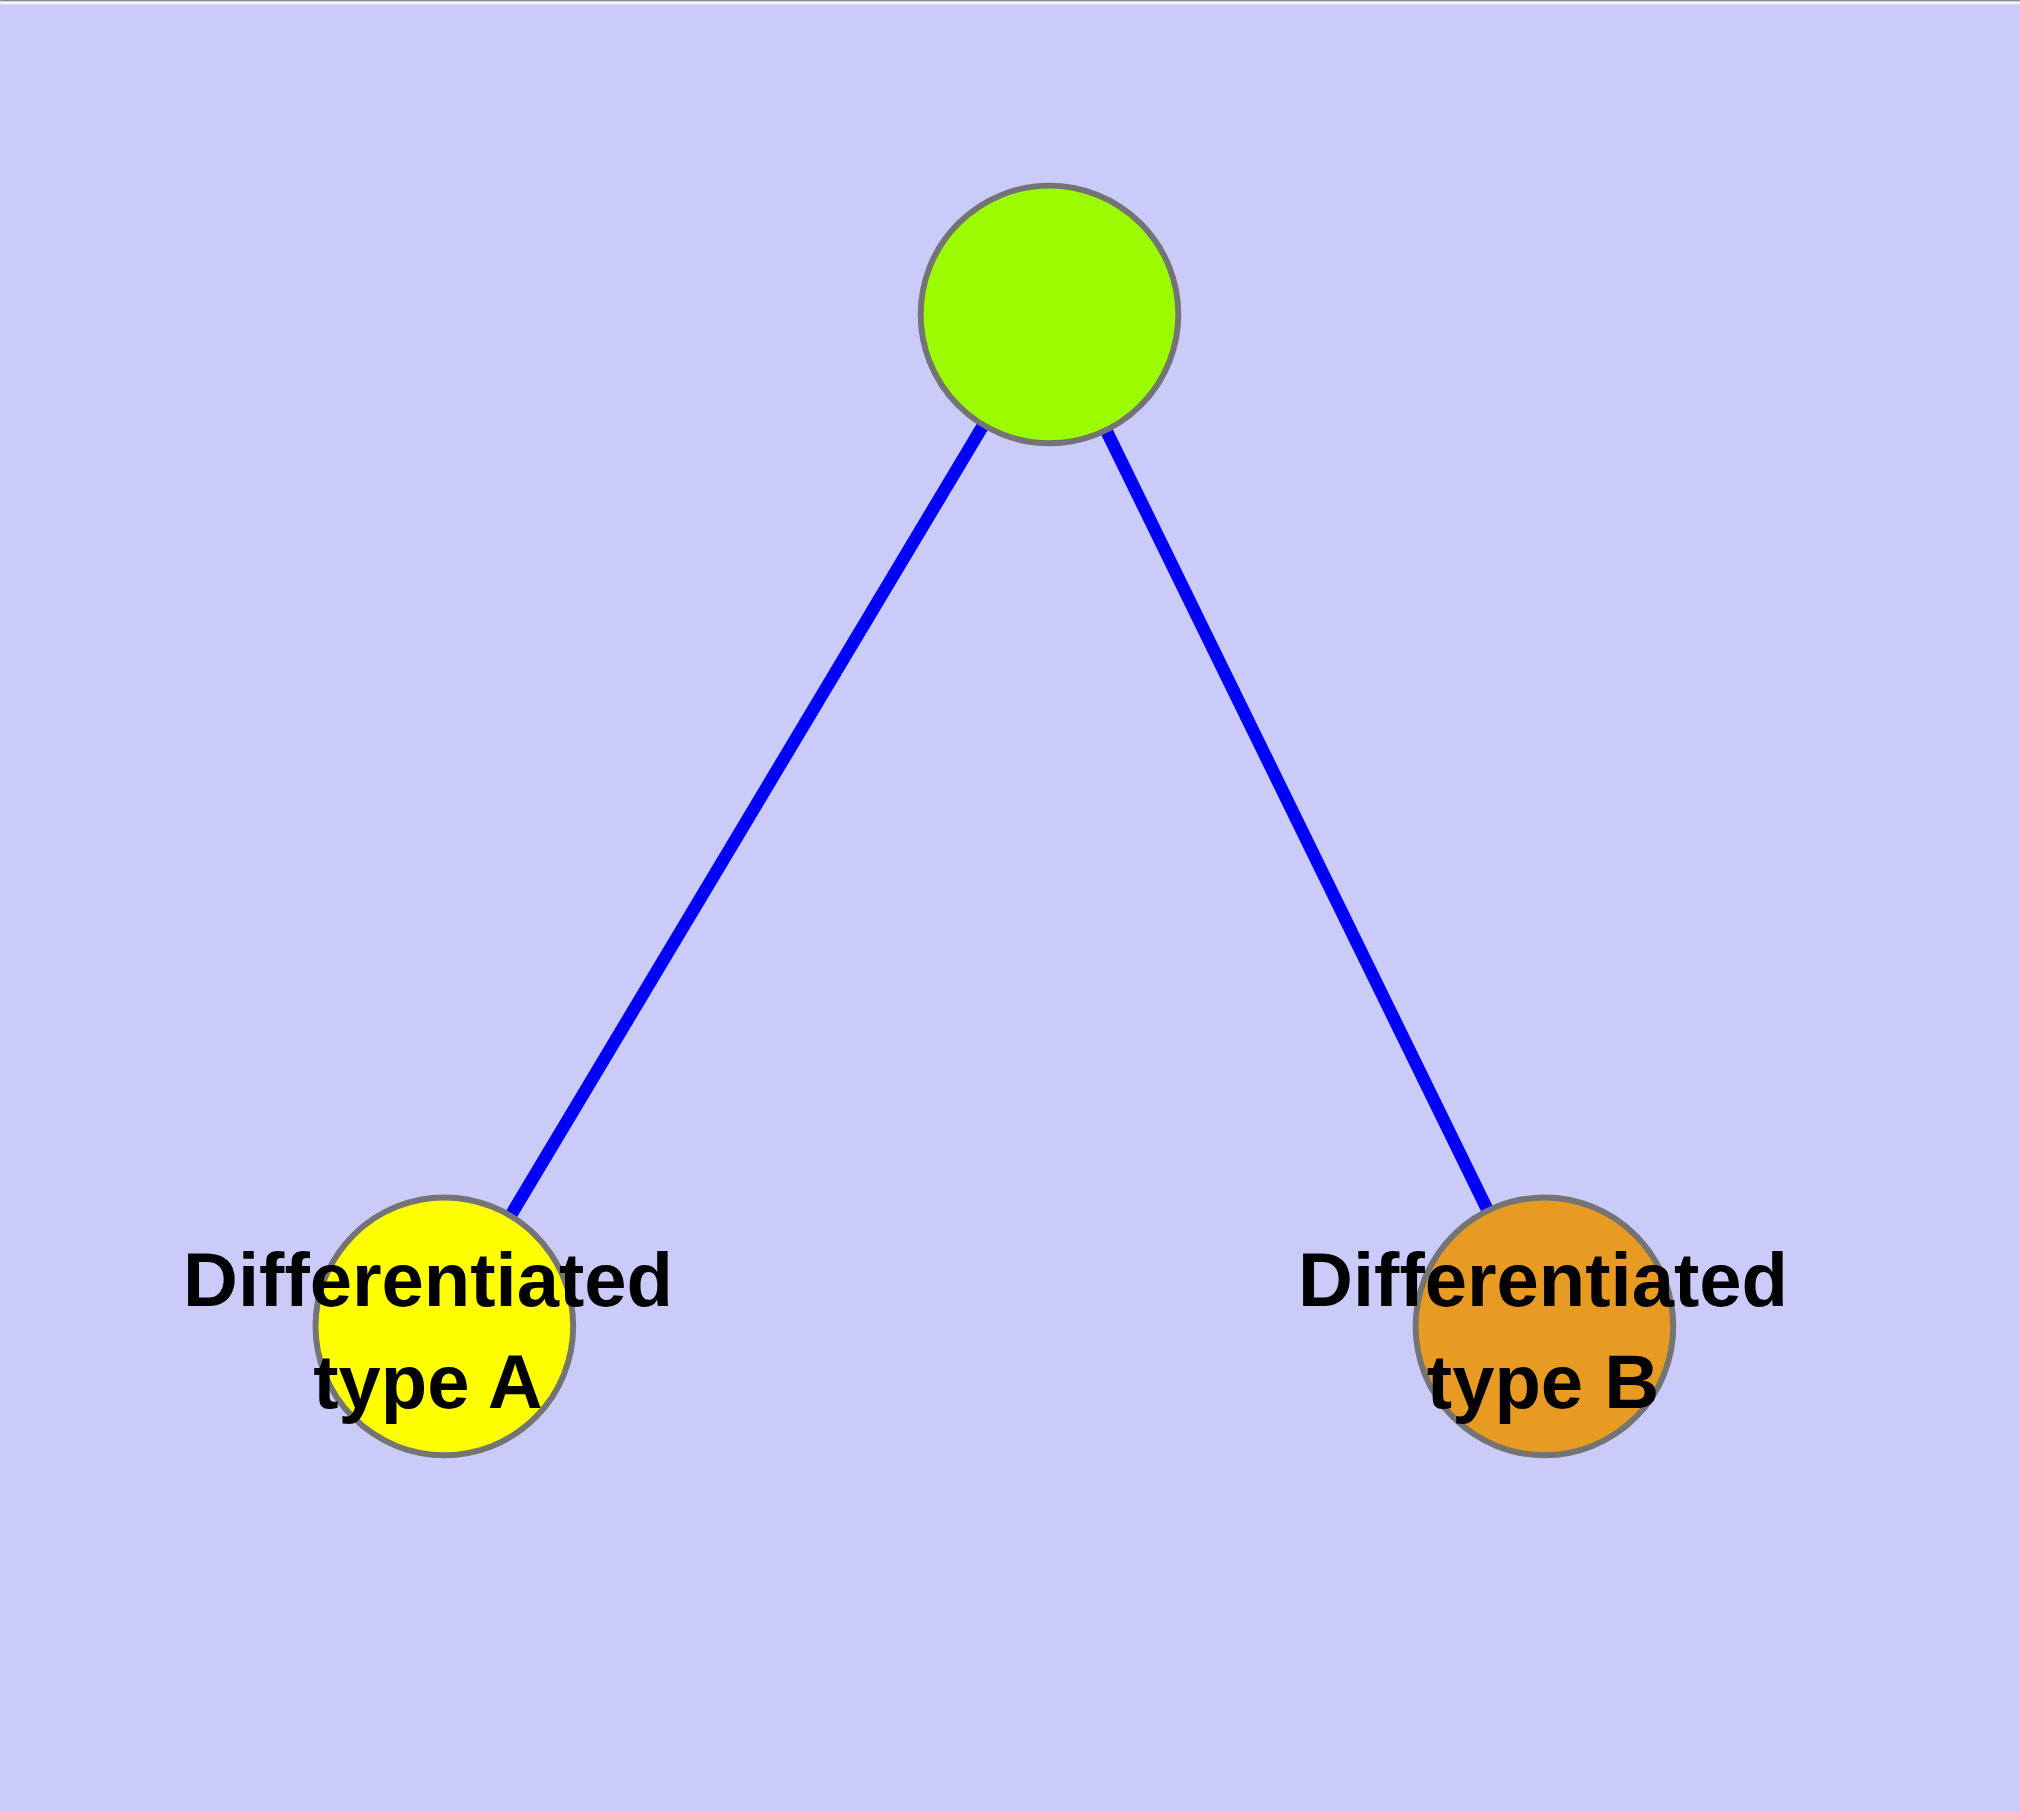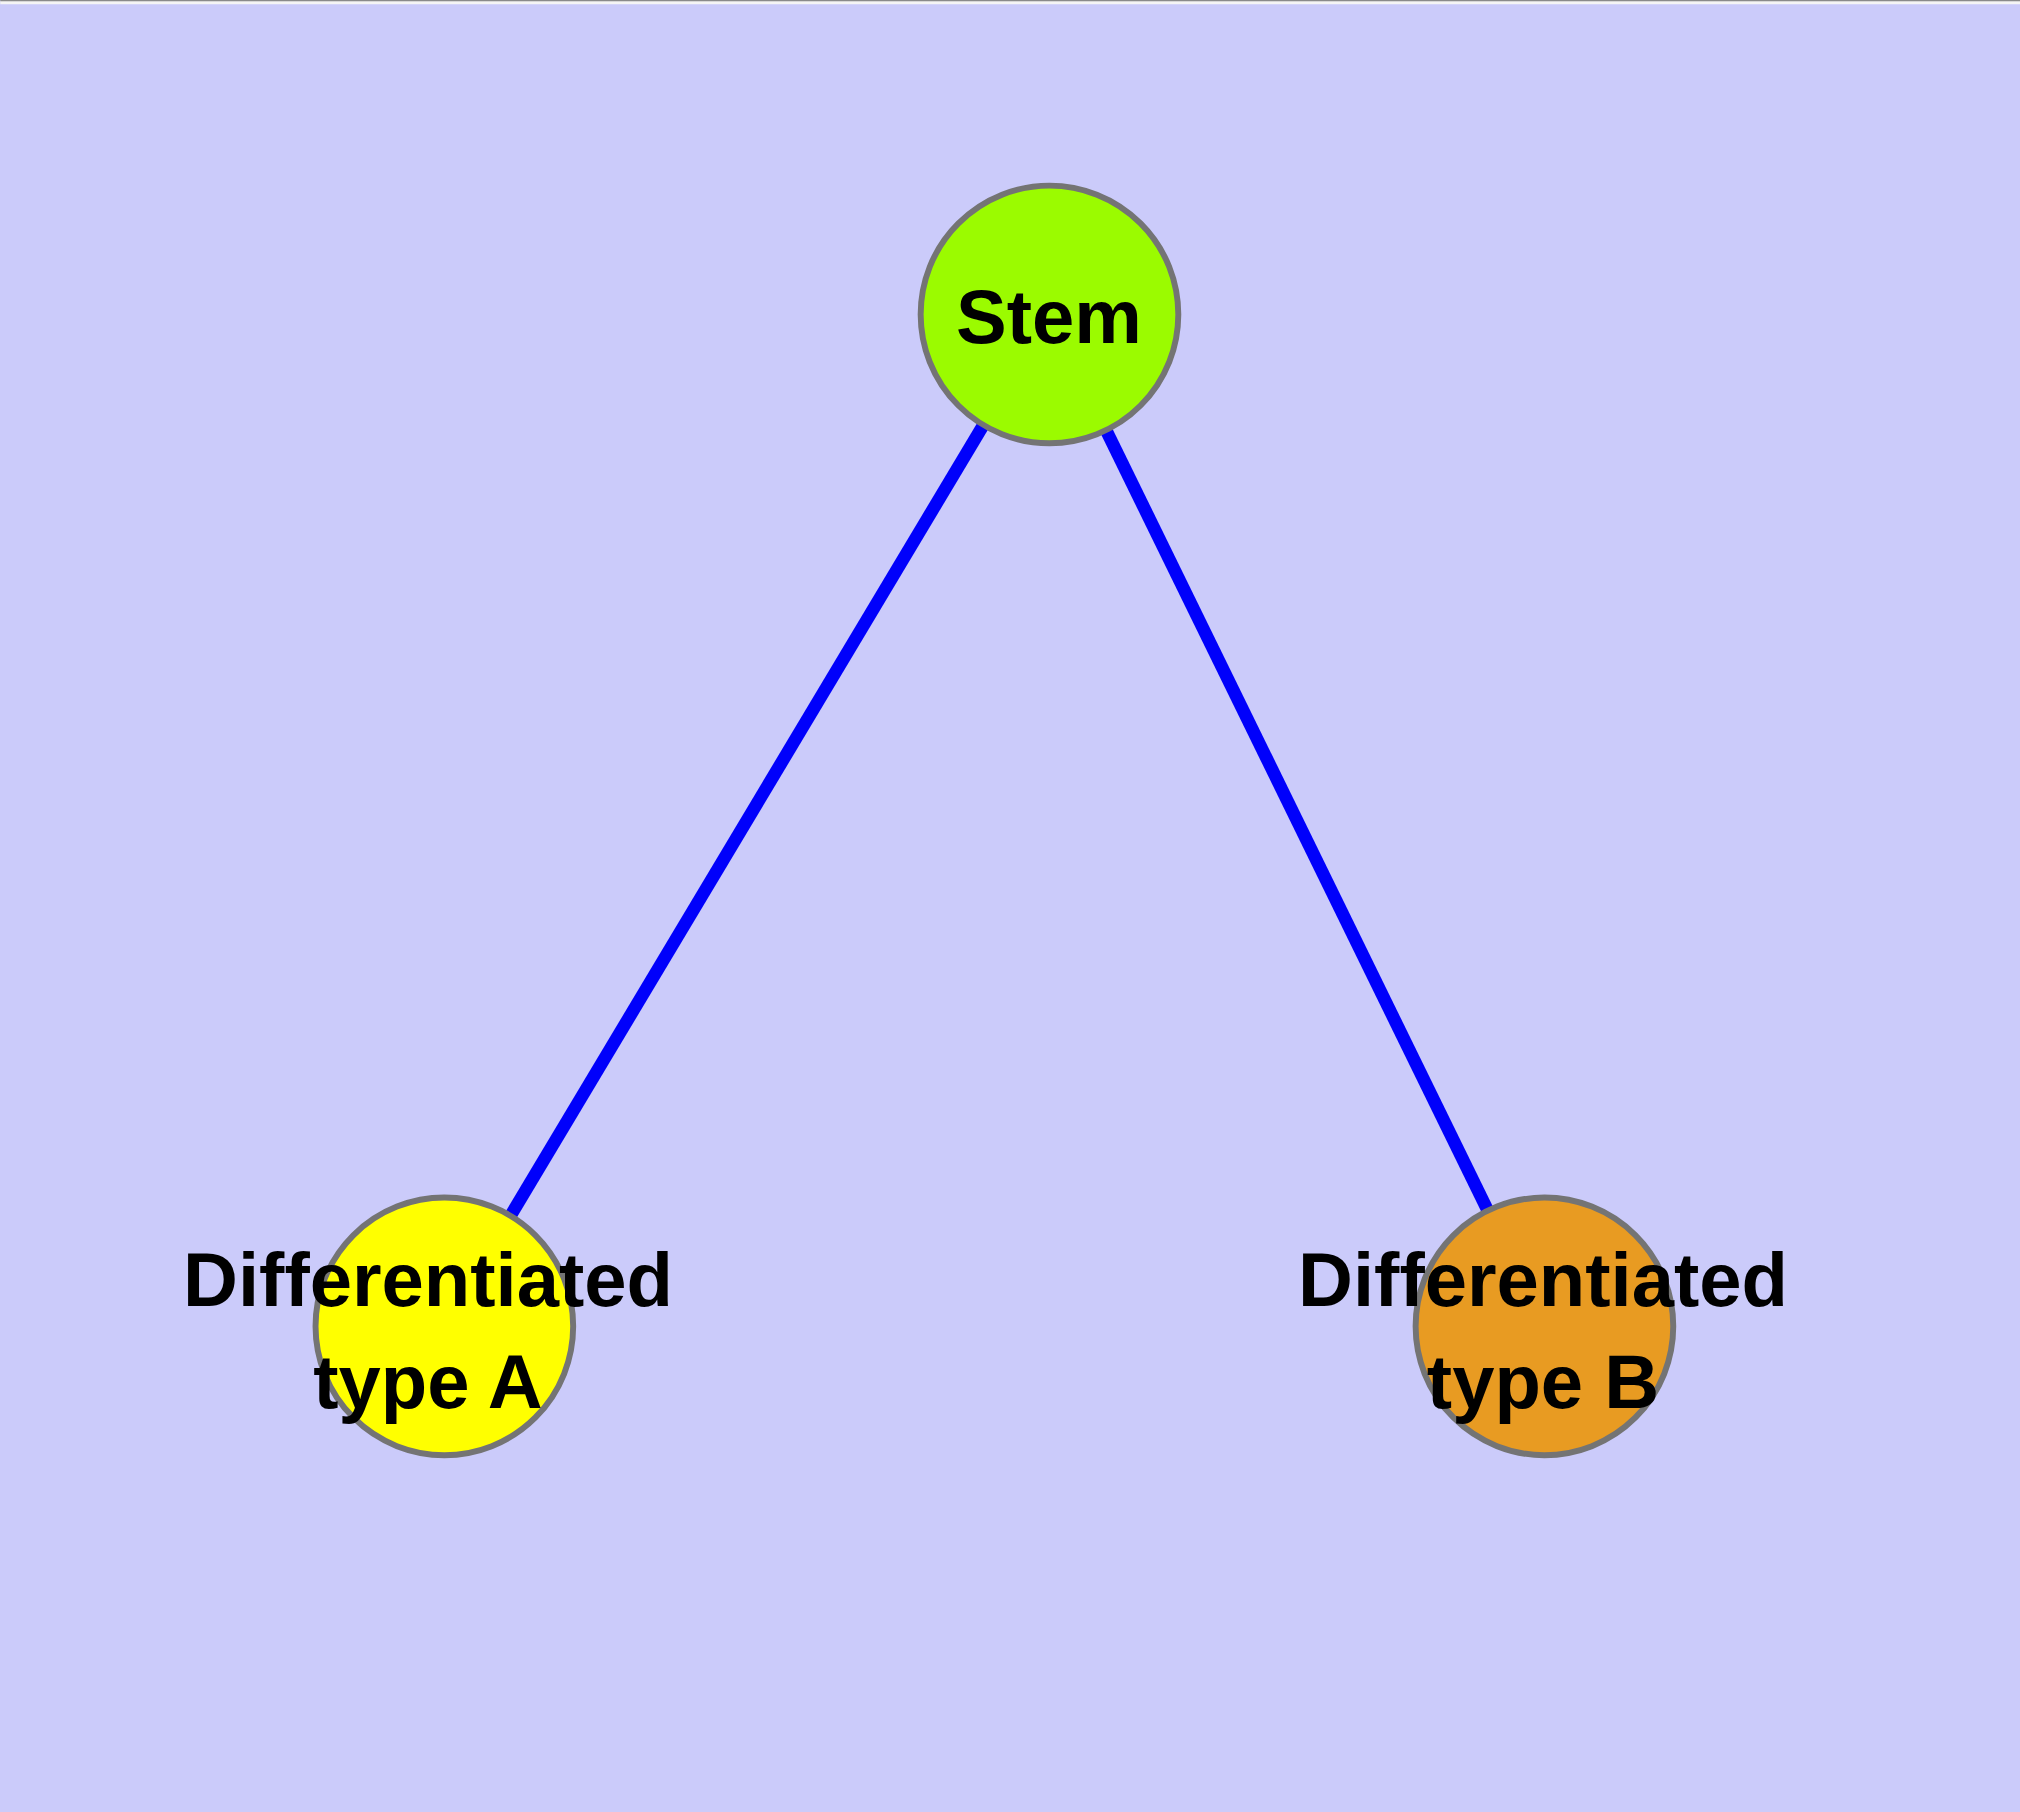--- a/index.html
+++ b/index.html
@@ -48,21 +48,20 @@
     <rect x="0" y="0" width="2384" height="1.5" fill="#8A8A8A"></rect>
 
     <line x1="1238" y1="371" x2="524" y2="1565" stroke-width="15" stroke="#0000FB"></line>
     <line x1="1238" y1="371" x2="1822" y2="1565" stroke-width="15" stroke="#0000FB"></line>
 
     <circle cx="1238" cy="371" r="152" stroke-width="7" fill="#9BFB00" stroke="#747474"></circle>
     <circle cx="524" cy="1565" r="152" stroke-width="7" fill="#FFFF00" stroke="#747474"></circle>
     <circle cx="1822" cy="1565" r="152" stroke-width="7" fill="#E89B22" stroke="#747474"></circle>
   </svg>
 
-  <div class="node-label" style="left:1049px; top:317px;">Stem</div>
 
   <div class="node-label" style="left:428px; top:1331px;">Differentiated
 type A</div>
 
   <div class="node-label" style="left:1543px; top:1331px;">Differentiated
 type B</div>
 
 </div>
 
 

